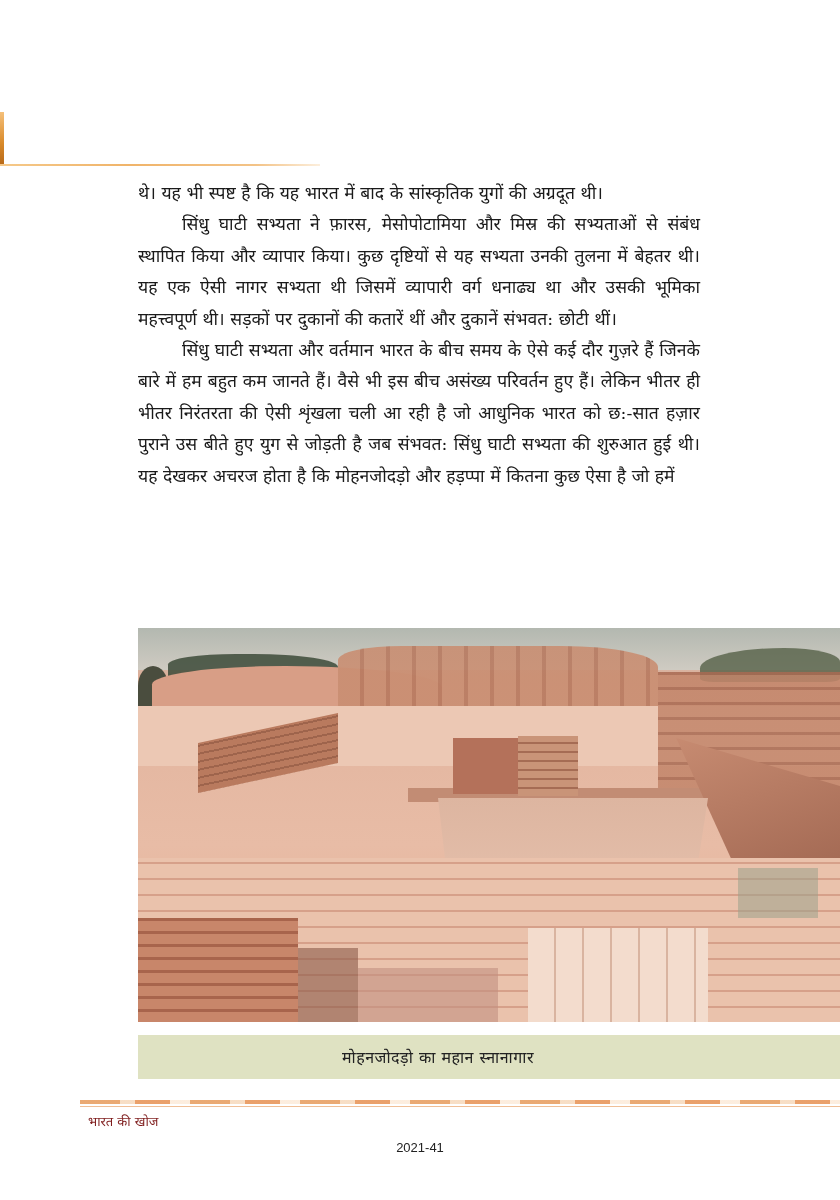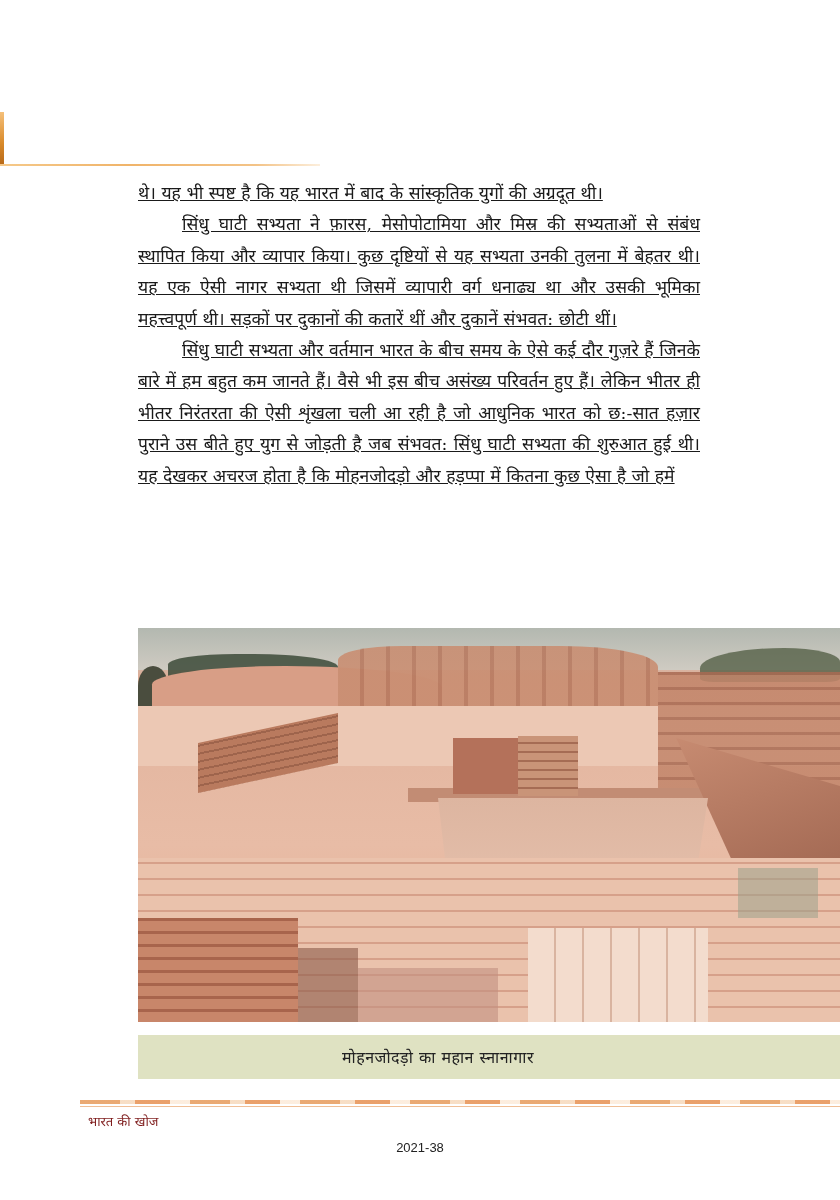--- a/index.html
+++ b/index.html
@@ -12,21 +12,21 @@
       background: linear-gradient(to right, #f5c98a, #f0b46a 40%, #f3c387 80%, rgba(245,200,140,0.3));
     }
     .side-mark {
       position: absolute; left: 0; top: 112px; width: 4px; height: 52px;
       background: linear-gradient(#f5c07a, #d98a2a 60%, #b86a1a);
     }
     .body-text {
       position: absolute; left: 138px; top: 178px; width: 562px;
       font-size: 17.5px; line-height: 31.4px; text-align: justify;
     }
-    .body-text p { margin: 0; text-decoration: underline; }
+    .body-text p { margin: 0; }
     .body-text p.indent { text-indent: 44px; }
     .photo {
       position: absolute; left: 138px; top: 628px; width: 702px; height: 394px; overflow: hidden;
       background: linear-gradient(180deg, #b9bcb4 0%, #c9c6bd 6%, #dcae98 12%, #e4b7a1 30%, #e8bca6 55%, #e6b59c 75%, #dba58c 100%);
     }
     .photo .sky { position:absolute; left:0; top:0; width:100%; height:42px; background: linear-gradient(#b3b8b0, #cfcbc2); }
     .photo .trees-l { position:absolute; left:30px; top:26px; width:170px; height:26px; background:#3c4a38; border-radius: 40% 50% 10% 10%; opacity:.85; }
     .photo .trees-l2 { position:absolute; left:0; top:38px; width:30px; height:40px; background:#4a4d3e; border-radius: 50% 50% 0 0; }
     .photo .trees-r { position:absolute; right:0; top:20px; width:140px; height:34px; background:#556047; border-radius: 60% 40% 10% 10%; opacity:.8; }
     .photo .mound { position:absolute; left:14px; top:38px; width:290px; height:40px; background:#d89e86; border-radius: 60% 70% 0 0; }
@@ -100,13 +100,13 @@
   <div class="fg-green"></div>
 </div>
 
 <div class="caption">
   <span>मोहनजोदड़ो का महान स्नानागार</span>
 </div>
 
 <div class="bottom-rule"></div>
 <div class="bottom-rule2"></div>
 <div class="footer-title">भारत की खोज</div>
-<div class="page-year">2021-38</div>
+<div class="page-year">2021-41</div>
 
 </body></html>

